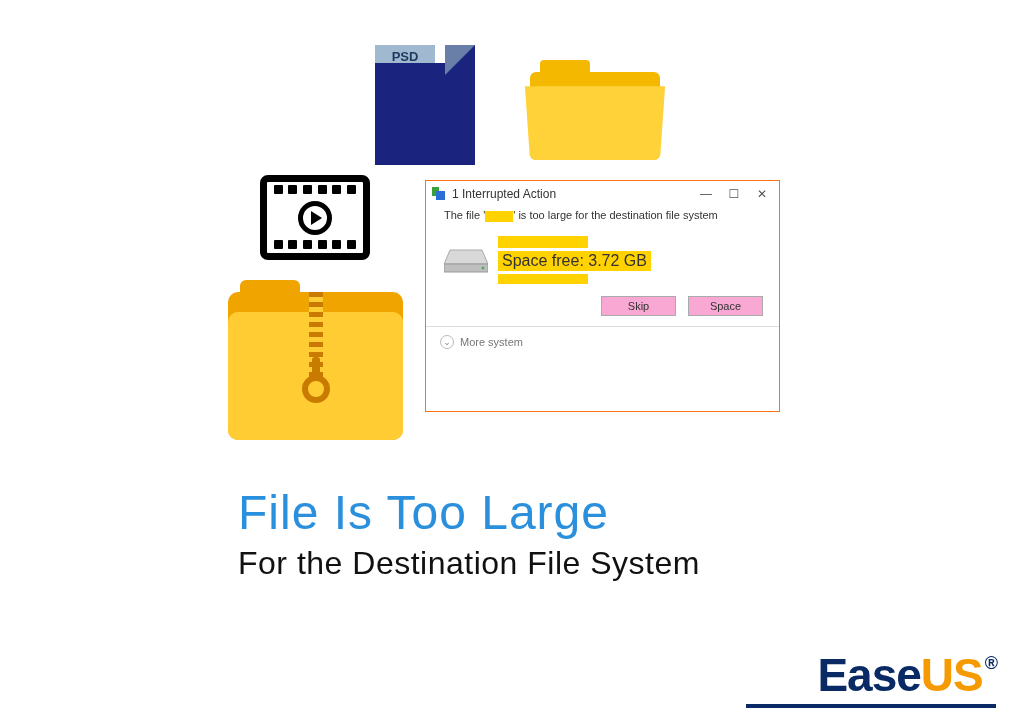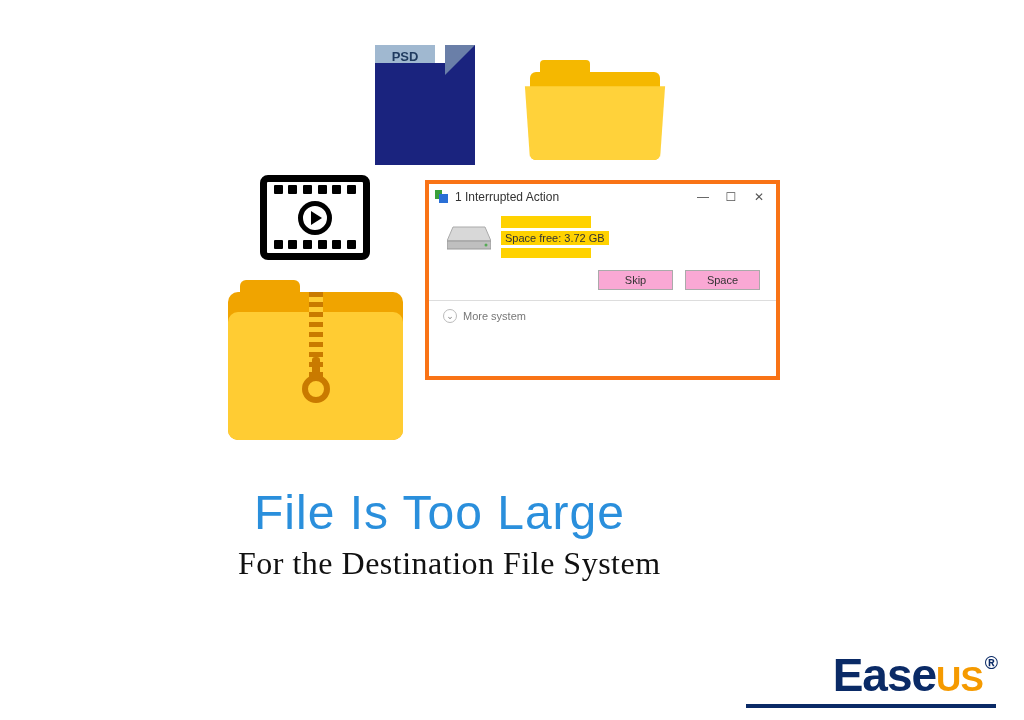--- a/index.html
+++ b/index.html
@@ -38,50 +38,50 @@
   .zip-folder { position: absolute; left: 228px; top: 280px; width: 175px; height: 160px; }
   .zip-back   { position:absolute; left:0; top:12px; width:100%; height:148px; background:#f0a400; border-radius:10px; }
   .zip-tab    { position:absolute; left:12px; top:0; width:60px; height:20px; background:#f0a400; border-radius:6px 6px 0 0; }
   .zip-front  { position:absolute; left:0; bottom:0; width:100%; height:128px; background:#ffcc33; border-radius:10px; }
   .zip-track  { position:absolute; left:50%; top:12px; width:14px; height:90px; margin-left:-7px; background: repeating-linear-gradient(#c97a00 0 5px, #ffcc33 5px 10px); }
   .zip-pull   { position:absolute; left:50%; top:95px; margin-left:-14px; width:28px; height:45px; }
   .zip-ring   { width:28px; height:28px; border:6px solid #c97a00; border-radius:50%; }
   .zip-stem   { position:absolute; left:50%; top:-18px; width:8px; height:22px; margin-left:-4px; background:#c97a00; border-radius:3px; }
 
   
-  .dialog { position:absolute; left:425px; top:180px; width:355px; height:200px; border:4px solid #f97316; background:#fff; font-size:11px; color:#333; }
+  .dialog { position:absolute; left:425px; top:180px; width:355px; height:232px; border:1px solid #f97316; background:#fff; font-size:11px; color:#333; }
   .titlebar { height:26px; display:flex; align-items:center; padding:0 6px; }
   .title-ico { width:14px; height:14px; margin-right:6px; position:relative; }
   .title-ico::before{content:"";position:absolute;left:0;top:0;width:7px;height:9px;background:#3aa03a;}
   .title-ico::after {content:"";position:absolute;left:4px;top:4px;width:9px;height:9px;background:#2a6fd6;}
   .title-txt { flex:1; font-size:12px; }
   .win-btns { display:flex; gap:14px; padding-right:4px; }
   .win-btn { width:14px; height:14px; display:flex; align-items:center; justify-content:center; color:#555; font-size:12px; cursor:default; }
   .msg { padding: 2px 18px 8px; font-size:11px; }
   .redact { display:inline-block; width:28px; height:11px; background:#ffd200; vertical-align:middle; }
   .drive-row { display:flex; align-items:center; padding: 6px 18px 2px; gap:10px; }
   .drive-svg { width:44px; height:28px; }
   .drive-info { }
   .drive-name { width:90px; height:12px; background:#ffd200; margin-bottom:3px; }
-  .drive-free { background:#ffd200; padding:1px 4px; font-size:11px; display:inline-block; }
+  .drive-free { background:#ffd200; padding:1px 4px; font-size:16px; display:inline-block; }
   .drive-bar  { width:90px; height:10px; background:#ffd200; margin-top:3px; }
   .btn-row { display:flex; justify-content:flex-end; gap:12px; padding:10px 16px 0; }
   .dlg-btn { width:75px; height:20px; border:1px solid #aaa; background:#f9a8d4; font-size:11px; display:flex; align-items:center; justify-content:center; cursor:default; }
   .divider { border-top:1px solid #ddd; margin:10px 0 0; }
   .more-row { display:flex; align-items:center; gap:6px; padding:8px 14px; color:#777; font-size:11px; }
   .chev { width:14px; height:14px; border:1px solid #bbb; border-radius:50%; display:flex; align-items:center; justify-content:center; font-size:9px; color:#888;}
 
   
-  .headline1 { position:absolute; left:254px; top:485px; font-size:48px; color:#2a8fdc; letter-spacing:1px; font-family: "Segoe UI", Arial, sans-serif; }
-  .headline2 { position:absolute; left:238px; top:545px; font-size:32px; color:#111; letter-spacing:0.5px;font-family:Liberation Serif, serif; }
+  .headline1 { position:absolute; left:238px; top:485px; font-size:48px; color:#2a8fdc; letter-spacing:1px; font-family: "Segoe UI", Arial, sans-serif; }
+  .headline2 { position:absolute; left:238px; top:545px; font-size:32px; color:#111; letter-spacing:0.5px; }
 
   
   .logo { position:absolute; right:28px; bottom:18px; display:flex; align-items:baseline; font-weight:bold;justify-content:center; }
   .logo-ease { color:#0a2a66; font-size:46px; font-family: Arial; letter-spacing:-1px;}
-  .logo-us   { color:#f59a00; font-size:35px; font-family: Arial; letter-spacing:-1px;}
+  .logo-us   { color:#f59a00; font-size:46px; font-family: Arial; letter-spacing:-1px;}
   .logo-r    { color:#0a2a66; font-size:18px; position:relative; top:-22px; left:2px;}
   .logo-bar  { position:absolute; right:28px; bottom:12px; width:250px; height:4px; background:#0a2a66;}
 </style>
 </head>
 <body>
 
 <div class="canvas">
 
   <div class="psd-icon">
     <div class="psd-tab">PSD</div>
@@ -131,20 +131,23 @@
   <div class="dialog">
     <div class="titlebar">
       <div class="title-ico"></div>
       <div class="title-txt">1 Interrupted Action</div>
       <div class="win-btns">
         <div class="win-btn">—</div>
         <div class="win-btn">☐</div>
         <div class="win-btn">✕</div>
       </div>
     </div>
+    <div class="msg">
+      <span>The file '</span><span class="redact"></span><span>' is too large for the destination file system</span>
+    </div>
     <div class="drive-row">
       <svg class="drive-svg" viewBox="0 0 44 28">
         <polygon points="6,4 38,4 44,18 0,18" fill="#d8d8d8" stroke="#aaa"></polygon>
         <rect x="0" y="18" width="44" height="8" fill="#bfbfbf" stroke="#999"></rect>
         <circle cx="39" cy="22" r="1.5" fill="#5a5"></circle>
       </svg>
       <div class="drive-info">
         <div class="drive-name"></div>
         <span class="drive-free">Space free: 3.72 GB</span>
         <div class="drive-bar"></div>

